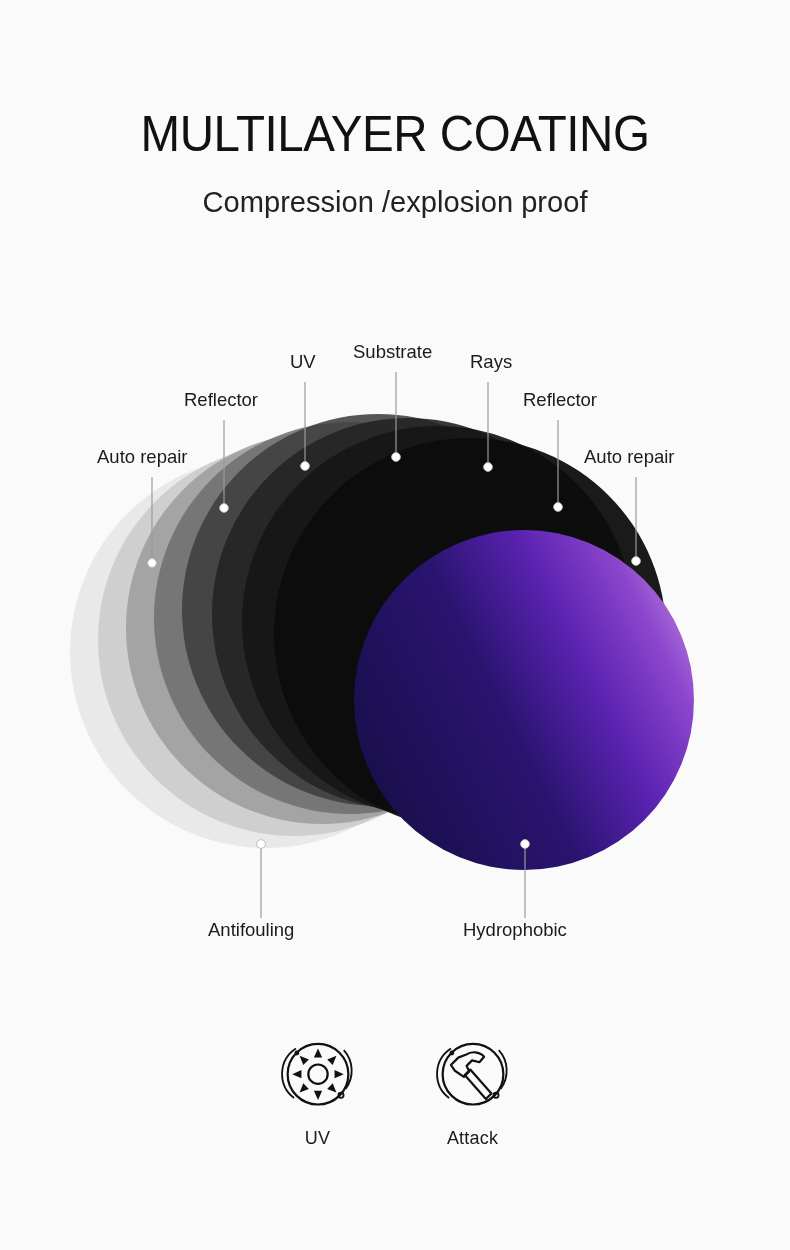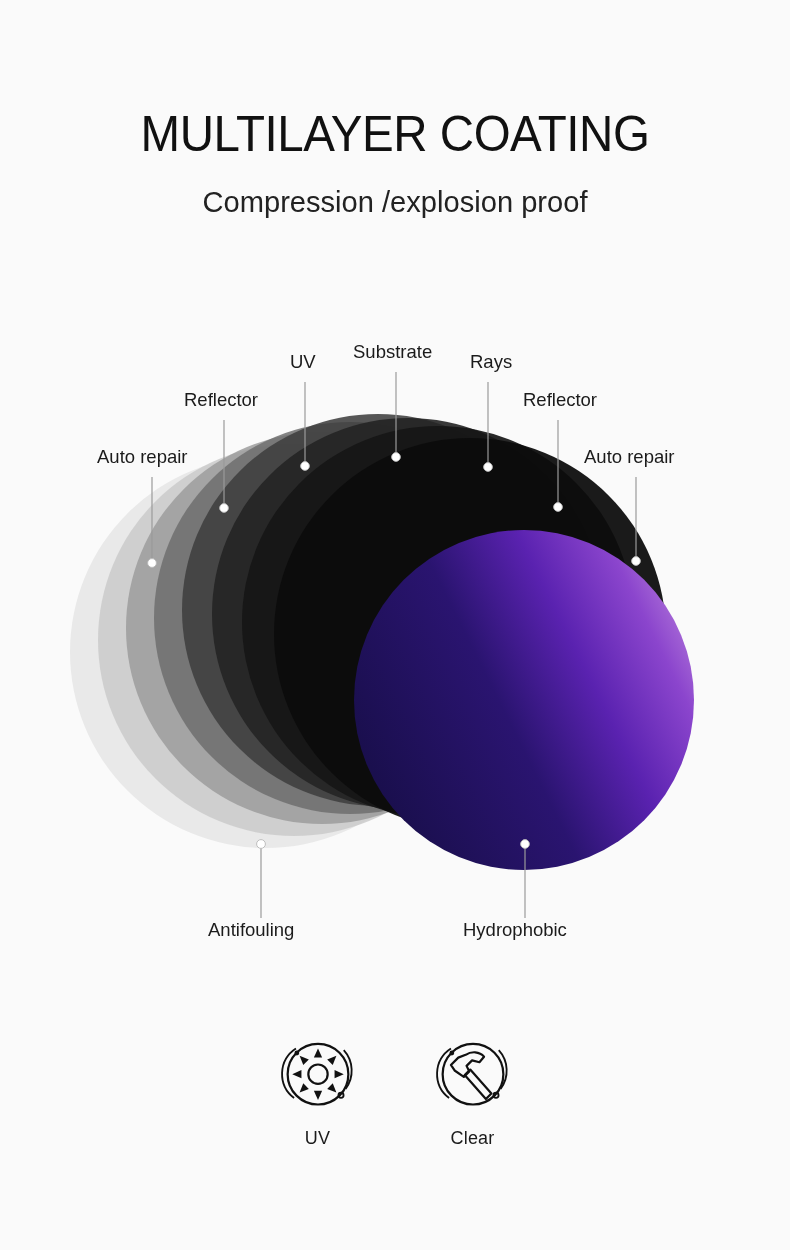--- a/index.html
+++ b/index.html
@@ -195,18 +195,18 @@
           <path d="M24 74 A33 33 0 0 1 26 20" stroke-width="2"></path>
           <path d="M78 22 A33 33 0 0 1 80 64" stroke-width="2"></path>
         </g>
         <circle cx="27" cy="25" r="2.6" fill="#111"></circle>
         <circle cx="75" cy="71" r="2.8" fill="none" stroke="#111" stroke-width="2"></circle>
         <g fill="none" stroke="#111" stroke-width="2.4" stroke-linejoin="round">
           <path d="M30 44 L26 38 L34 30 L42 27 C48 23, 57 23, 62 29 L57 35 L49 33 L43 39 L46 45 L40 51 Z"></path>
           <path d="M41 49 L47 43 L70 69 L64 75 Z"></path>
         </g>
       </svg>
-      <div class="feature-label">Clear</div>
+      <div class="feature-label">Attack</div>
     </div>
 
   </div>
 
 </div>
 
 </body></html>

